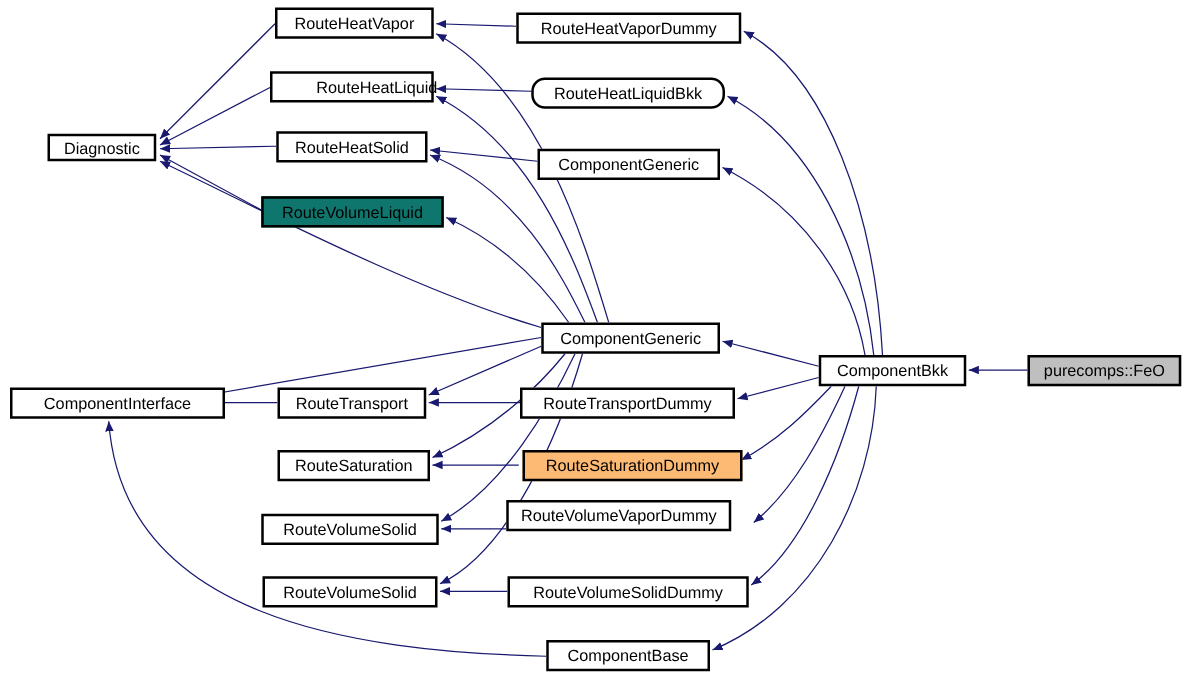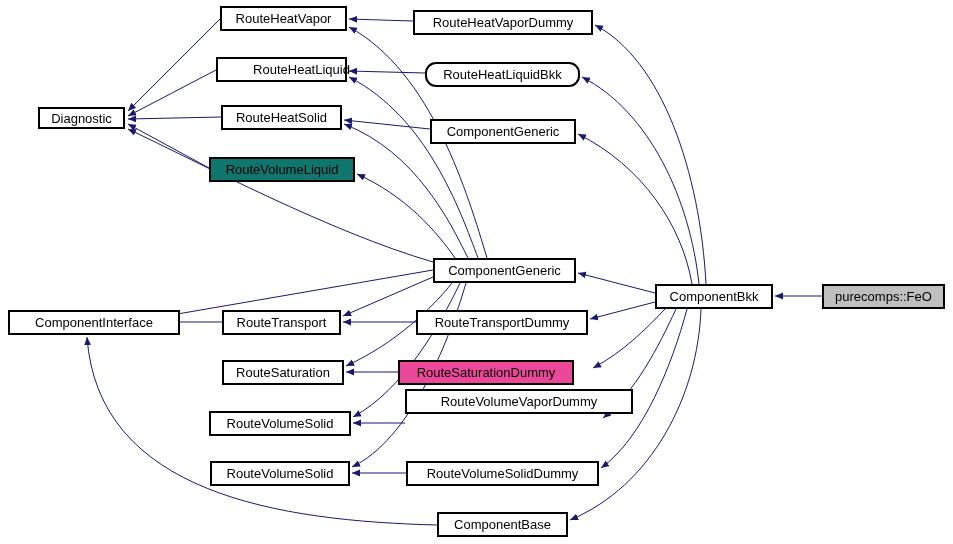--- a/index.html
+++ b/index.html
@@ -97,20 +97,20 @@
       <div class="node" style="left: 221px; top: 105px; width: 121px; height: 25px; border-color: rgb(0, 0, 0); background: rgb(255, 255, 255);">RouteHeatSolid</div>
       <div class="node" style="left: 430px; top: 119px; width: 146px; height: 25px; border-color: rgb(0, 0, 0); background: rgb(255, 255, 255);">ComponentGeneric</div>
       <div class="node" style="left: 209px; top: 157px; width: 146px; height: 25px; border-color: rgb(0, 0, 0); background: #0f766e;">RouteVolumeLiquid</div>
       <div class="node" style="left: 433px; top: 258px; width: 143px; height: 25px; border-color: rgb(0, 0, 0); background: rgb(255, 255, 255);">ComponentGeneric</div>
       <div class="node" style="left: 655px; top: 284px; width: 118px; height: 25px; border-color: rgb(0, 0, 0); background: rgb(255, 255, 255);">ComponentBkk</div>
       <div class="node highlight" style="left: 822px; top: 284px; width: 123px; height: 25px; border-color: rgb(0, 0, 0); background: rgb(191, 191, 191);">purecomps::FeO</div>
       <div class="node" style="left: 8px; top: 310px; width: 172px; height: 25px; border-color: rgb(0, 0, 0); background: rgb(255, 255, 255);">ComponentInterface</div>
       <div class="node" style="left: 222px; top: 310px; width: 119px; height: 25px; border-color: rgb(0, 0, 0); background: rgb(255, 255, 255);">RouteTransport</div>
       <div class="node" style="left: 416px; top: 310px; width: 172px; height: 25px; border-color: rgb(0, 0, 0); background: rgb(255, 255, 255);">RouteTransportDummy</div>
       <div class="node" style="left: 222px; top: 360px; width: 122px; height: 25px; border-color: rgb(0, 0, 0); background: rgb(255, 255, 255);">RouteSaturation</div>
-      <div class="node" style="left: 398px; top: 360px; width: 176px; height: 25px; border-color: rgb(0, 0, 0); background: #ec4899;">RouteSaturationDummy</div>
+      <div class="node" style="left: 418px; top: 360px; width: 176px; height: 25px; border-color: rgb(0, 0, 0); background: #fdba74;">RouteSaturationDummy</div>
       <div class="node" style="left: 209px; top: 411px; width: 142px; height: 25px; border-color: rgb(0, 0, 0); background: rgb(255, 255, 255);">RouteVolumeSolid</div>
-      <div class="node" style="left: 405px; top: 389px; width: 228px; height: 25px; border-color: rgb(0, 0, 0); background: rgb(255, 255, 255);">RouteVolumeVaporDummy</div>
+      <div class="node" style="left: 405px; top: 400px; width: 180px; height: 25px; border-color: rgb(0, 0, 0); background: rgb(255, 255, 255);">RouteVolumeVaporDummy</div>
       <div class="node" style="left: 210px; top: 461px; width: 140px; height: 25px; border-color: rgb(0, 0, 0); background: rgb(255, 255, 255);">RouteVolumeSolid</div>
       <div class="node" style="left: 406px; top: 461px; width: 193px; height: 25px; border-color: rgb(0, 0, 0); background: rgb(255, 255, 255);">RouteVolumeSolidDummy</div>
       <div class="node" style="left: 437px; top: 512px; width: 131px; height: 25px; border-color: rgb(0, 0, 0); background: rgb(255, 255, 255);">ComponentBase</div>
     </div>
 </div>
 
 </body></html>

